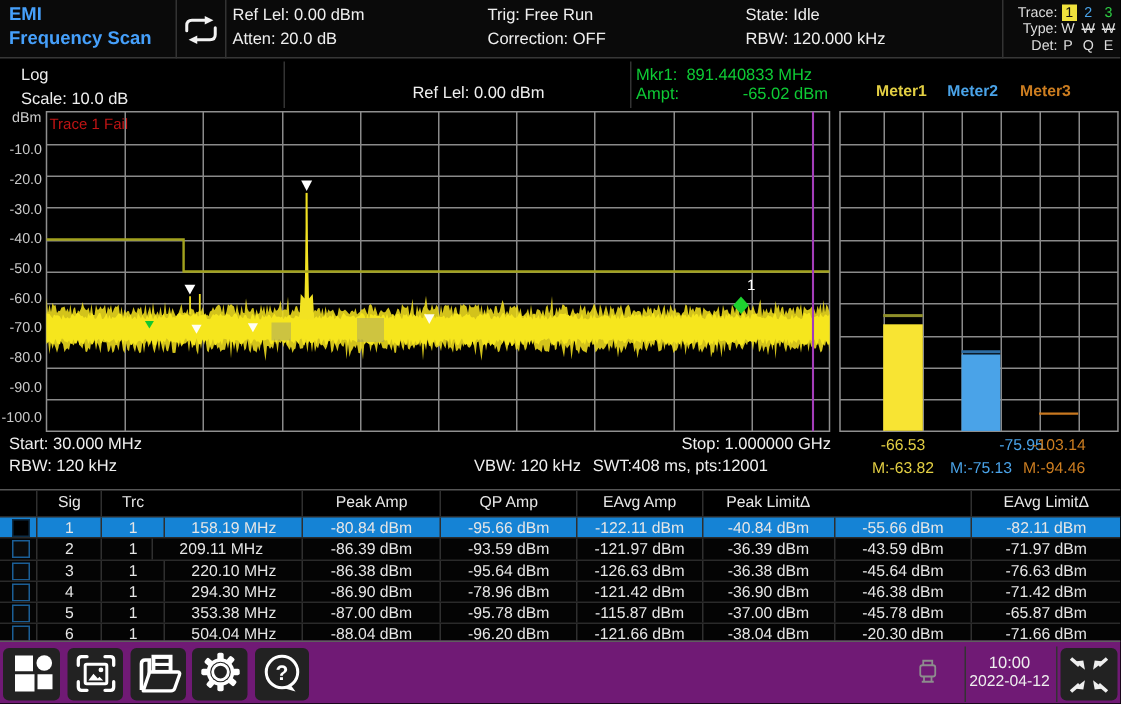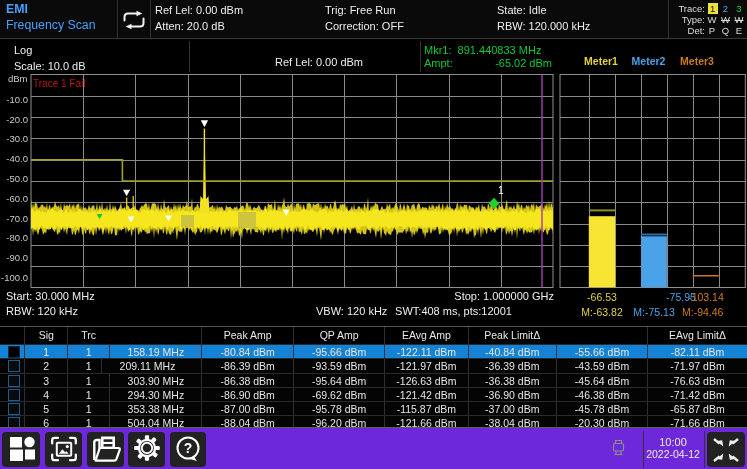--- a/index.html
+++ b/index.html
@@ -11,21 +11,21 @@
 .mblu{color:#4aa3e8}
 .morn{color:#cc7d20}
 svg{position:absolute;left:0;top:0}
 </style></head><body>
 
 <div style="position:absolute;left:0;top:0;width:747px;height:39px;background:#0a0a0a;border-bottom:1px solid #373737"></div>
 <div style="position:absolute;left:117px;top:0;width:1px;height:39px;background:#333"></div>
 <div style="position:absolute;left:150px;top:0;width:1px;height:39px;background:#333"></div>
 <div style="position:absolute;left:668px;top:0;width:1px;height:39px;background:#333"></div>
 <div class="t blue" style="left:6px;top:2.5px;font-weight:bold;font-size:12.3px">EMI</div>
-<div class="t blue" style="left:6px;top:18.5px;font-weight:normal;font-size:12.3px">Frequency Scan</div>
+<div class="t blue" style="left:6px;top:18.5px;font-weight:bold;font-size:12.3px">Frequency Scan</div>
 <div class="t" style="left:155px;top:4px">Ref Lel: 0.00 dBm</div>
 <div class="t" style="left:155px;top:19.5px">Atten: 20.0 dB</div>
 <div class="t" style="left:325px;top:4px">Trig: Free Run</div>
 <div class="t" style="left:325px;top:19.5px">Correction: OFF</div>
 <div class="t" style="left:497px;top:4px">State: Idle</div>
 <div class="t" style="left:497px;top:19.5px">RBW: 120.000 kHz</div>
 
 <div class="t" style="left:672px;top:2.5px;width:33px;text-align:right;font-size:9.5px;color:#ddd">Trace:</div>
 <div class="t" style="left:672px;top:13.5px;width:33px;text-align:right;font-size:9.5px;color:#ddd">Type:</div>
 <div class="t" style="left:672px;top:25px;width:33px;text-align:right;font-size:9.5px;color:#ddd">Det:</div>
@@ -186,35 +186,35 @@
 <div style="position:absolute;left:293px;top:0;width:91.30000000000001px;height:14.2px;color:#e6e6e6;font-size:10.5px;text-align:center;line-height:14.2px;border-left:1px solid #2f2f2f">-93.59 dBm</div>
 <div style="position:absolute;left:384.3px;top:0;width:83.19999999999999px;height:14.2px;color:#e6e6e6;font-size:10.5px;text-align:center;line-height:14.2px;border-left:1px solid #2f2f2f">-121.97 dBm</div>
 <div style="position:absolute;left:467.5px;top:0;width:88.5px;height:14.2px;color:#e6e6e6;font-size:10.5px;text-align:center;line-height:14.2px;border-left:1px solid #2f2f2f">-36.39 dBm</div>
 <div style="position:absolute;left:556px;top:0;width:91px;height:14.2px;color:#e6e6e6;font-size:10.5px;text-align:center;line-height:14.2px;border-left:1px solid #2f2f2f">-43.59 dBm</div>
 <div style="position:absolute;left:647px;top:0;width:100px;height:14.2px;color:#e6e6e6;font-size:10.5px;text-align:center;line-height:14.2px;border-left:1px solid #2f2f2f">-71.97 dBm</div>
 </div>
 <div style="position:absolute;left:0;top:46.1px;width:747px;height:14.2px;background:#040404;border-top:1px solid #2a2a2a">
 <div style="position:absolute;left:7.5px;top:1px;width:12px;height:12px;background:#0a0a0a;border:1px solid #1b5e96"></div>
 <div style="position:absolute;left:24.4px;top:0;width:42.699999999999996px;height:14.2px;color:#e6e6e6;font-size:10.5px;text-align:center;line-height:14.2px;border-left:1px solid #2f2f2f">3</div>
 <div style="position:absolute;left:67.1px;top:0;width:42.30000000000001px;height:14.2px;color:#e6e6e6;font-size:10.5px;text-align:center;line-height:14.2px;border-left:1px solid #2f2f2f">1</div>
-<div style="position:absolute;left:109.4px;top:0;width:92.0px;height:14.2px;color:#e6e6e6;font-size:10.5px;text-align:center;line-height:14.2px;border-left:1px solid #2f2f2f">303.90 MHz</div>
+<div style="position:absolute;left:109.4px;top:0;width:92.0px;height:14.2px;color:#e6e6e6;font-size:10.5px;text-align:center;line-height:14.2px;border-left:1px solid #2f2f2f">220.10 MHz</div>
 <div style="position:absolute;left:201.4px;top:0;width:91.6px;height:14.2px;color:#e6e6e6;font-size:10.5px;text-align:center;line-height:14.2px;border-left:1px solid #2f2f2f">-86.38 dBm</div>
 <div style="position:absolute;left:293px;top:0;width:91.30000000000001px;height:14.2px;color:#e6e6e6;font-size:10.5px;text-align:center;line-height:14.2px;border-left:1px solid #2f2f2f">-95.64 dBm</div>
 <div style="position:absolute;left:384.3px;top:0;width:83.19999999999999px;height:14.2px;color:#e6e6e6;font-size:10.5px;text-align:center;line-height:14.2px;border-left:1px solid #2f2f2f">-126.63 dBm</div>
 <div style="position:absolute;left:467.5px;top:0;width:88.5px;height:14.2px;color:#e6e6e6;font-size:10.5px;text-align:center;line-height:14.2px;border-left:1px solid #2f2f2f">-36.38 dBm</div>
 <div style="position:absolute;left:556px;top:0;width:91px;height:14.2px;color:#e6e6e6;font-size:10.5px;text-align:center;line-height:14.2px;border-left:1px solid #2f2f2f">-45.64 dBm</div>
 <div style="position:absolute;left:647px;top:0;width:100px;height:14.2px;color:#e6e6e6;font-size:10.5px;text-align:center;line-height:14.2px;border-left:1px solid #2f2f2f">-76.63 dBm</div>
 </div>
 <div style="position:absolute;left:0;top:60.3px;width:747px;height:14.2px;background:#040404;border-top:1px solid #2a2a2a">
 <div style="position:absolute;left:7.5px;top:1px;width:12px;height:12px;background:#0a0a0a;border:1px solid #1b5e96"></div>
 <div style="position:absolute;left:24.4px;top:0;width:42.699999999999996px;height:14.2px;color:#e6e6e6;font-size:10.5px;text-align:center;line-height:14.2px;border-left:1px solid #2f2f2f">4</div>
 <div style="position:absolute;left:67.1px;top:0;width:42.30000000000001px;height:14.2px;color:#e6e6e6;font-size:10.5px;text-align:center;line-height:14.2px;border-left:1px solid #2f2f2f">1</div>
 <div style="position:absolute;left:109.4px;top:0;width:92.0px;height:14.2px;color:#e6e6e6;font-size:10.5px;text-align:center;line-height:14.2px;border-left:1px solid #2f2f2f">294.30 MHz</div>
 <div style="position:absolute;left:201.4px;top:0;width:91.6px;height:14.2px;color:#e6e6e6;font-size:10.5px;text-align:center;line-height:14.2px;border-left:1px solid #2f2f2f">-86.90 dBm</div>
-<div style="position:absolute;left:293px;top:0;width:91.30000000000001px;height:14.2px;color:#e6e6e6;font-size:10.5px;text-align:center;line-height:14.2px;border-left:1px solid #2f2f2f">-69.62 dBm</div>
+<div style="position:absolute;left:293px;top:0;width:91.30000000000001px;height:14.2px;color:#e6e6e6;font-size:10.5px;text-align:center;line-height:14.2px;border-left:1px solid #2f2f2f">-78.96 dBm</div>
 <div style="position:absolute;left:384.3px;top:0;width:83.19999999999999px;height:14.2px;color:#e6e6e6;font-size:10.5px;text-align:center;line-height:14.2px;border-left:1px solid #2f2f2f">-121.42 dBm</div>
 <div style="position:absolute;left:467.5px;top:0;width:88.5px;height:14.2px;color:#e6e6e6;font-size:10.5px;text-align:center;line-height:14.2px;border-left:1px solid #2f2f2f">-36.90 dBm</div>
 <div style="position:absolute;left:556px;top:0;width:91px;height:14.2px;color:#e6e6e6;font-size:10.5px;text-align:center;line-height:14.2px;border-left:1px solid #2f2f2f">-46.38 dBm</div>
 <div style="position:absolute;left:647px;top:0;width:100px;height:14.2px;color:#e6e6e6;font-size:10.5px;text-align:center;line-height:14.2px;border-left:1px solid #2f2f2f">-71.42 dBm</div>
 </div>
 <div style="position:absolute;left:0;top:74.5px;width:747px;height:14.2px;background:#040404;border-top:1px solid #2a2a2a">
 <div style="position:absolute;left:7.5px;top:1px;width:12px;height:12px;background:#0a0a0a;border:1px solid #1b5e96"></div>
 <div style="position:absolute;left:24.4px;top:0;width:42.699999999999996px;height:14.2px;color:#e6e6e6;font-size:10.5px;text-align:center;line-height:14.2px;border-left:1px solid #2f2f2f">5</div>
 <div style="position:absolute;left:67.1px;top:0;width:42.30000000000001px;height:14.2px;color:#e6e6e6;font-size:10.5px;text-align:center;line-height:14.2px;border-left:1px solid #2f2f2f">1</div>
 <div style="position:absolute;left:109.4px;top:0;width:92.0px;height:14.2px;color:#e6e6e6;font-size:10.5px;text-align:center;line-height:14.2px;border-left:1px solid #2f2f2f">353.38 MHz</div>
@@ -231,21 +231,21 @@
 <div style="position:absolute;left:67.1px;top:0;width:42.30000000000001px;height:14.2px;color:#e6e6e6;font-size:10.5px;text-align:center;line-height:14.2px;border-left:1px solid #2f2f2f">1</div>
 <div style="position:absolute;left:109.4px;top:0;width:92.0px;height:14.2px;color:#e6e6e6;font-size:10.5px;text-align:center;line-height:14.2px;border-left:1px solid #2f2f2f">504.04 MHz</div>
 <div style="position:absolute;left:201.4px;top:0;width:91.6px;height:14.2px;color:#e6e6e6;font-size:10.5px;text-align:center;line-height:14.2px;border-left:1px solid #2f2f2f">-88.04 dBm</div>
 <div style="position:absolute;left:293px;top:0;width:91.30000000000001px;height:14.2px;color:#e6e6e6;font-size:10.5px;text-align:center;line-height:14.2px;border-left:1px solid #2f2f2f">-96.20 dBm</div>
 <div style="position:absolute;left:384.3px;top:0;width:83.19999999999999px;height:14.2px;color:#e6e6e6;font-size:10.5px;text-align:center;line-height:14.2px;border-left:1px solid #2f2f2f">-121.66 dBm</div>
 <div style="position:absolute;left:467.5px;top:0;width:88.5px;height:14.2px;color:#e6e6e6;font-size:10.5px;text-align:center;line-height:14.2px;border-left:1px solid #2f2f2f">-38.04 dBm</div>
 <div style="position:absolute;left:556px;top:0;width:91px;height:14.2px;color:#e6e6e6;font-size:10.5px;text-align:center;line-height:14.2px;border-left:1px solid #2f2f2f">-20.30 dBm</div>
 <div style="position:absolute;left:647px;top:0;width:100px;height:14.2px;color:#e6e6e6;font-size:10.5px;text-align:center;line-height:14.2px;border-left:1px solid #2f2f2f">-71.66 dBm</div>
 </div>
 </div>
-<div style="position:absolute;left:0;top:427px;width:747px;height:42px;background:#6d28d9;border-top:1px solid #5f5f5f">
+<div style="position:absolute;left:0;top:427px;width:747px;height:42px;background:#701a75;border-top:1px solid #5f5f5f">
  <div style="position:absolute;left:2.4px;top:4px;width:37.4px;height:35px;background:#222;border-radius:4px"></div>
  <div style="position:absolute;left:44.8px;top:4px;width:37.7px;height:35px;background:#222;border-radius:4px"></div>
  <div style="position:absolute;left:86.9px;top:4px;width:36.8px;height:35px;background:#222;border-radius:4px"></div>
  <div style="position:absolute;left:128.1px;top:4px;width:36.9px;height:35px;background:#222;border-radius:4px"></div>
  <div style="position:absolute;left:170.3px;top:4px;width:35.9px;height:35px;background:#222;border-radius:4px"></div>
  <div style="position:absolute;left:642.5px;top:3px;width:1px;height:37px;background:#333"></div>
  <div style="position:absolute;left:703.5px;top:3px;width:1px;height:37px;background:#333"></div>
  <div style="position:absolute;left:706.6px;top:4px;width:38.9px;height:35px;background:#222;border-radius:4px"></div>
  <div style="position:absolute;left:643px;top:9px;width:60px;text-align:center;color:#eee;font-size:11px;line-height:11px">10:00</div>
  <div style="position:absolute;left:643px;top:20.5px;width:60px;text-align:center;color:#eee;font-size:10.5px;line-height:11px">2022-04-12</div>

